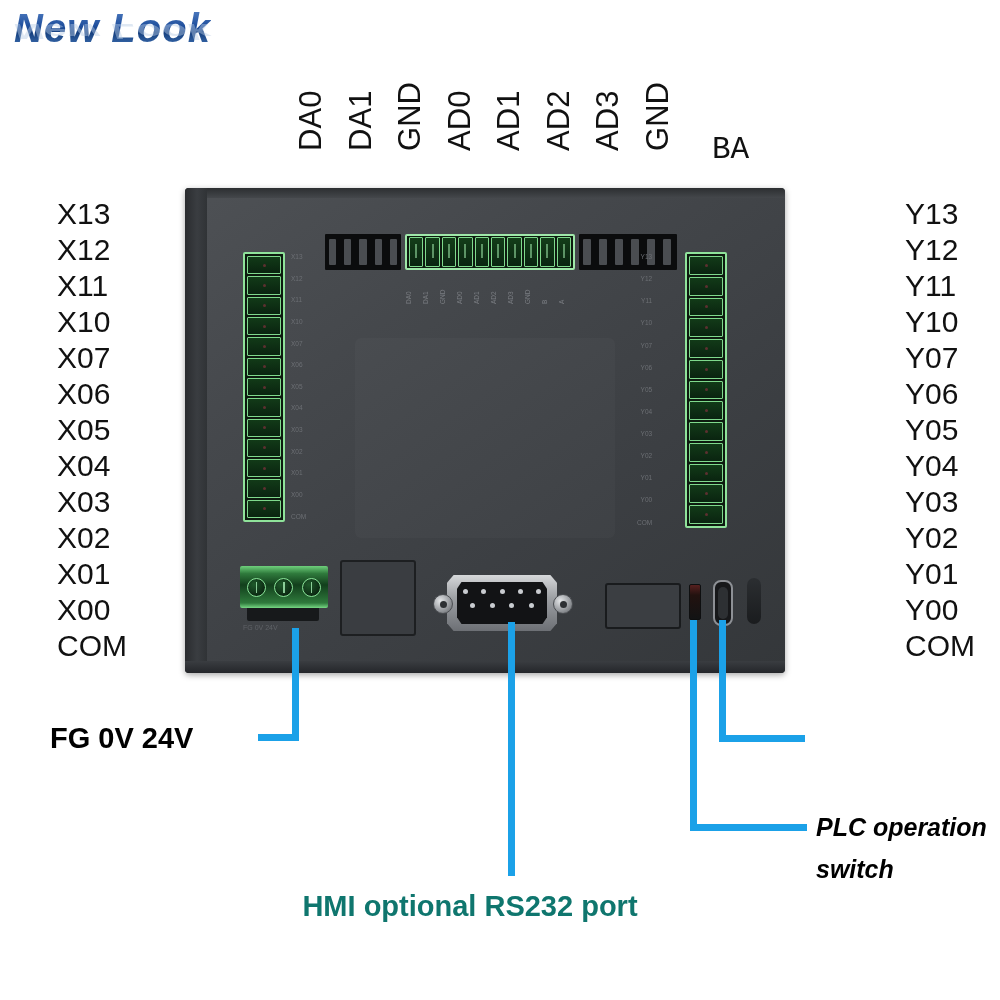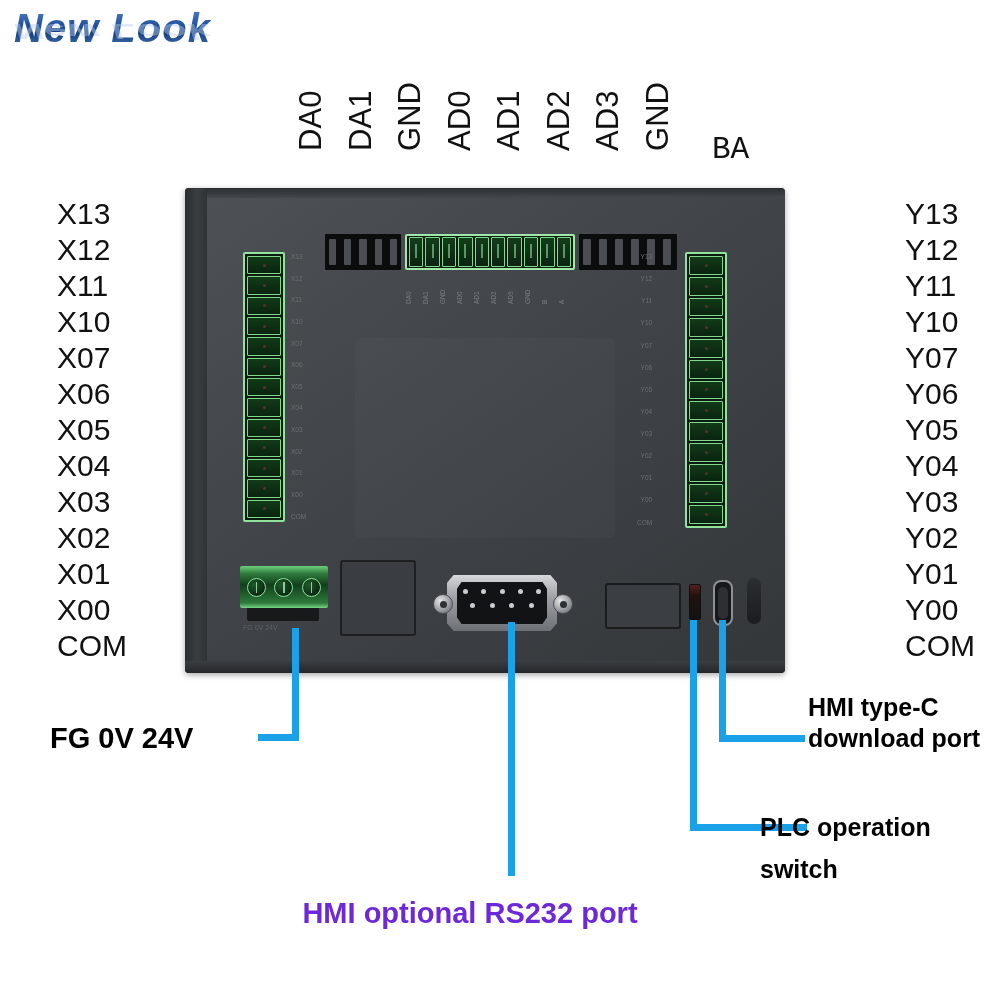--- a/index.html
+++ b/index.html
@@ -241,23 +241,23 @@
   .cl{position:absolute;background:#1ba1e8;}
   .cl-v{width:7px;}
   .cl-h{height:7px;}
 
   .caption{
     position:absolute;color:#000;font-weight:bold;
     font-family:"Liberation Sans", sans-serif;
   }
   #cap-power{left:50px;top:722px;font-size:29px;}
   #cap-db9{left:200px;top:884px;font-size:29px;text-align:center;width:540px;}
-  #cap-db9 .red{color:#6d28d9;display:block;margin-top:13px;}
+  #cap-db9 .red{color:#0f766e;display:block;margin-top:6px;}
   #cap-typec{left:808px;top:692px;font-size:25px;line-height:31px;width:190px;font-weight:bold;}
-  #cap-plc{left:760px;top:806px;font-size:25px;line-height:42px;width:180px;font-weight:bold;}
+  #cap-plc{left:816px;top:806px;font-size:25px;line-height:42px;width:180px;font-weight:bold;font-style:italic;}
 </style>
 </head>
 <body>
 
 <div id="stage">
 
   <div class="logo">New Look</div>
   <div class="logo-reflection">New Look</div>
 
   <div id="labels-top">
@@ -455,19 +455,18 @@
   <div class="cl cl-h" style="left:258px;top:734px;width:41px"></div>
   <div class="caption" id="cap-power">FG 0V 24V</div>
 
   <div class="cl cl-v" style="left:508px;top:622px;height:254px"></div>
   <div class="caption" id="cap-db9">
     <span class="red">HMI optional RS232 port</span>
   </div>
 
   <div class="cl cl-v" style="left:719px;top:620px;height:119px"></div>
   <div class="cl cl-h" style="left:719px;top:735px;width:86px"></div>
-  <div class="caption" id="cap-typec">HMI type-C download port</div>
 
   <div class="cl cl-v" style="left:690px;top:620px;height:208px"></div>
   <div class="cl cl-h" style="left:690px;top:824px;width:117px"></div>
   <div class="caption" id="cap-plc">PLC operation switch</div>
 
 </div>
 
 </body></html>

